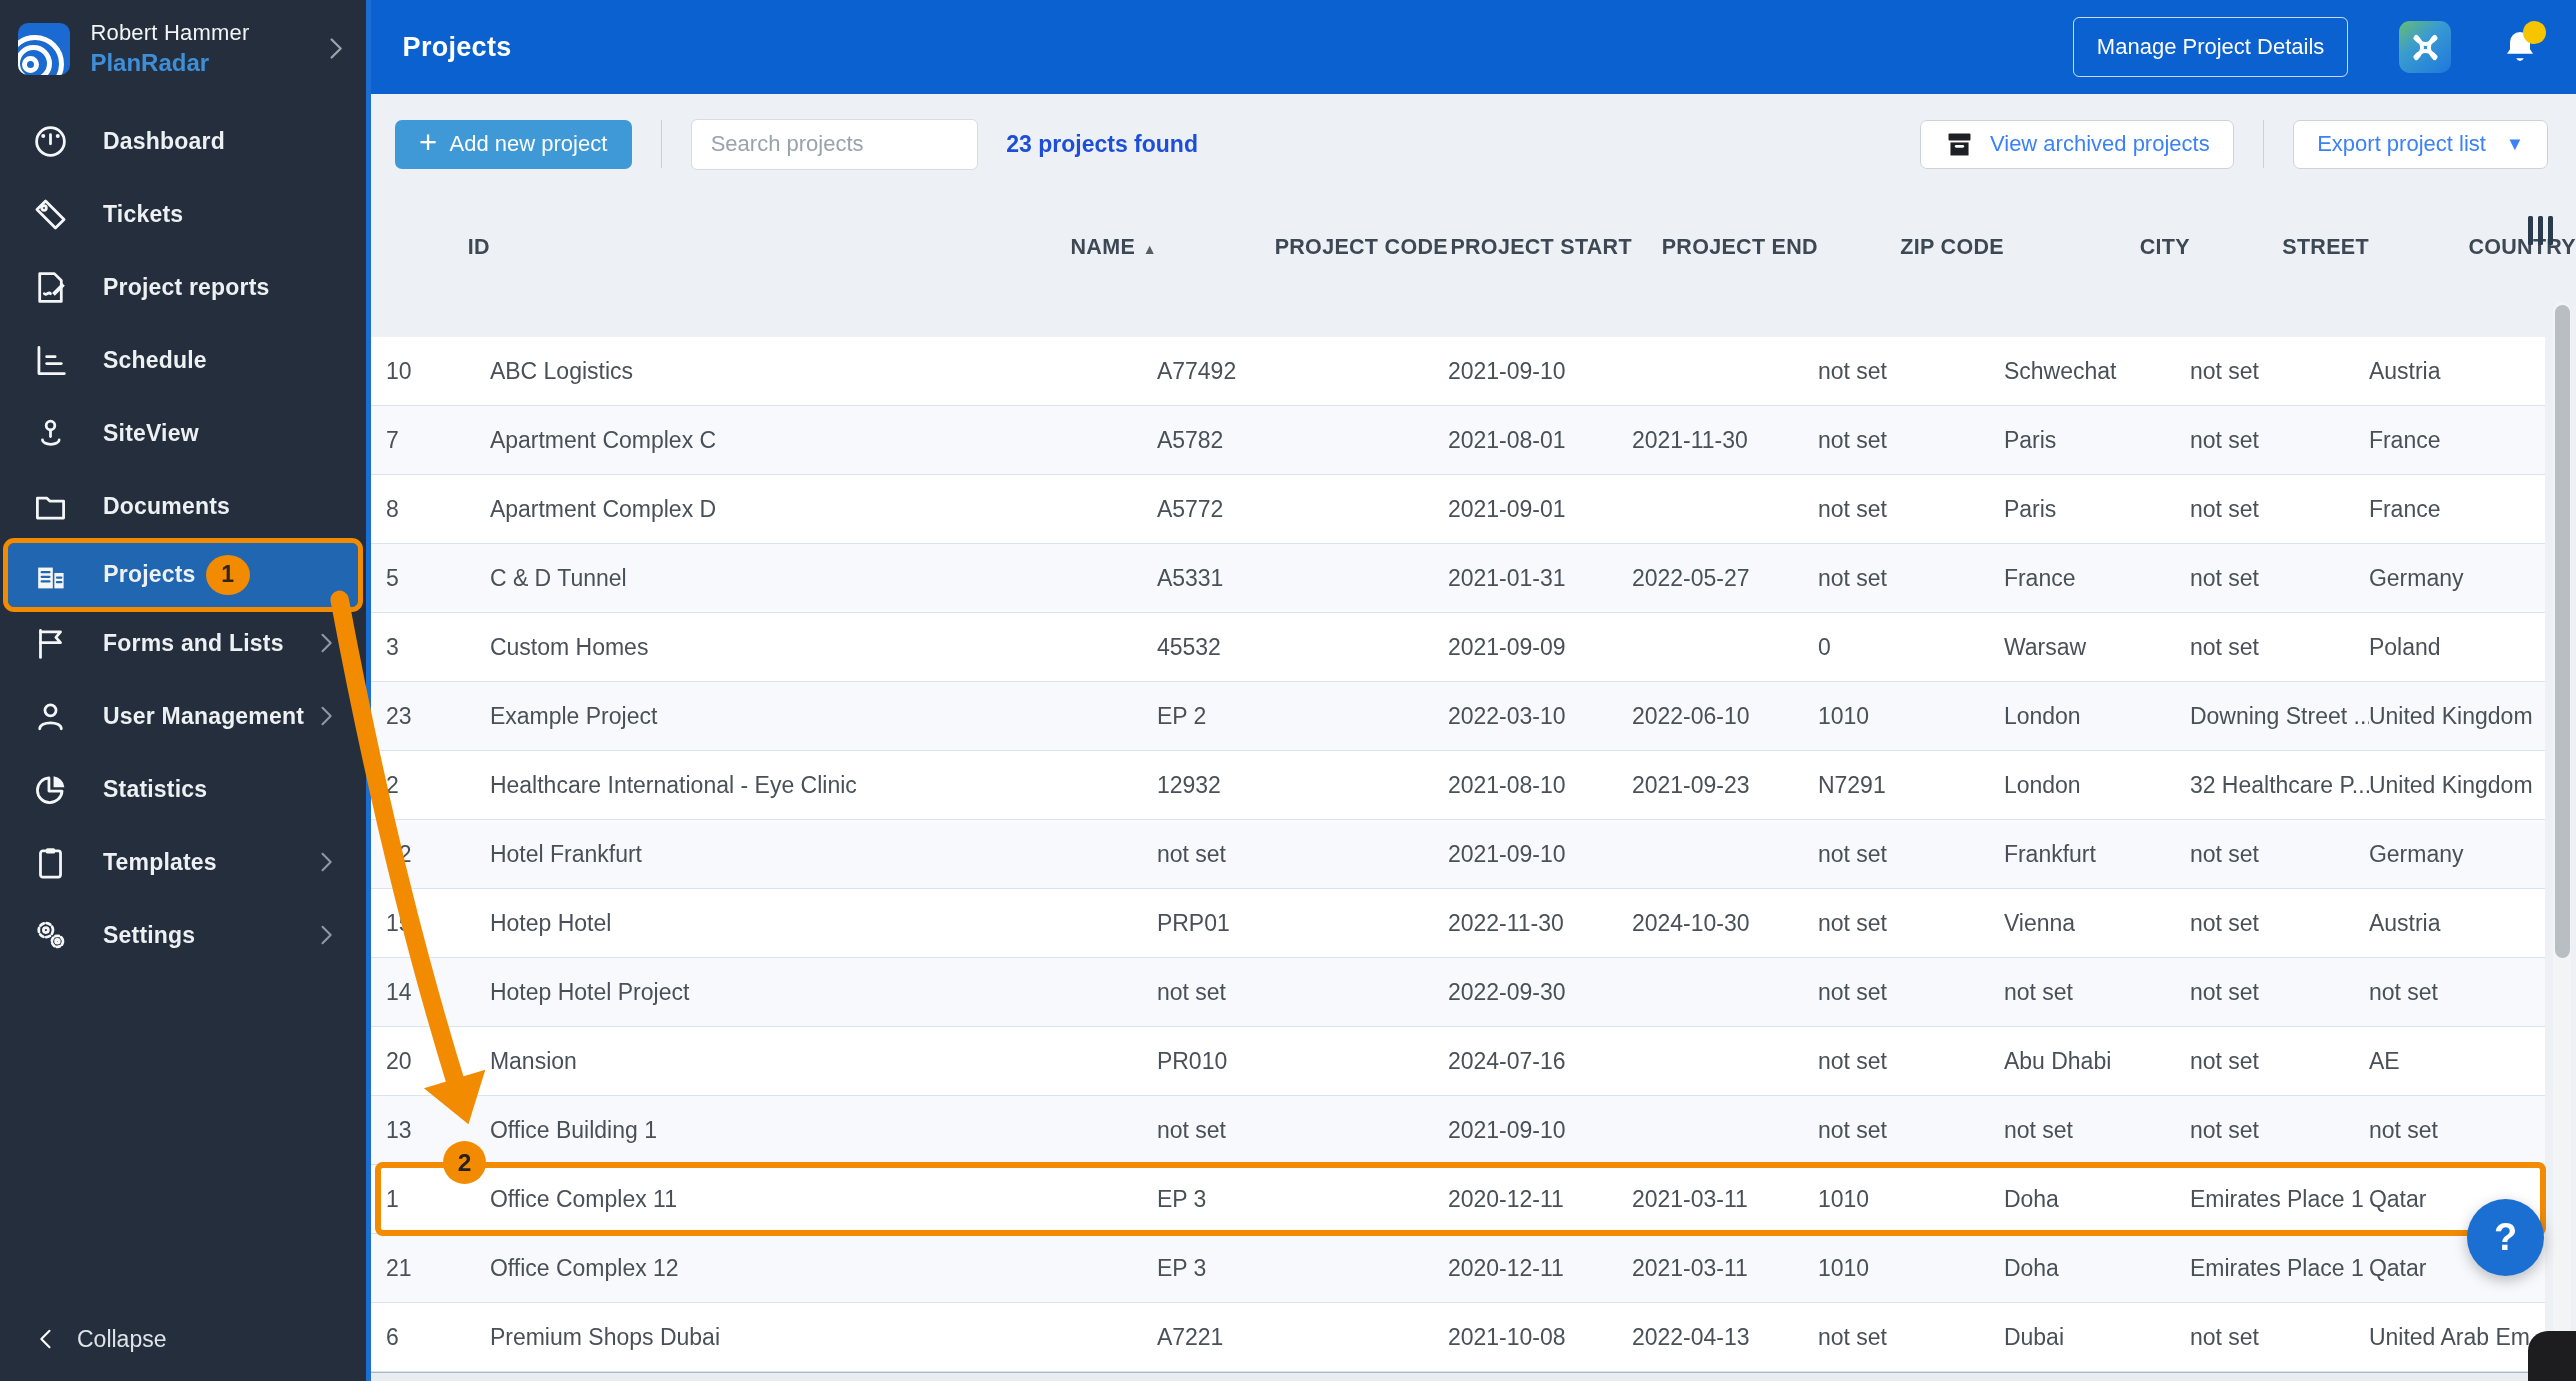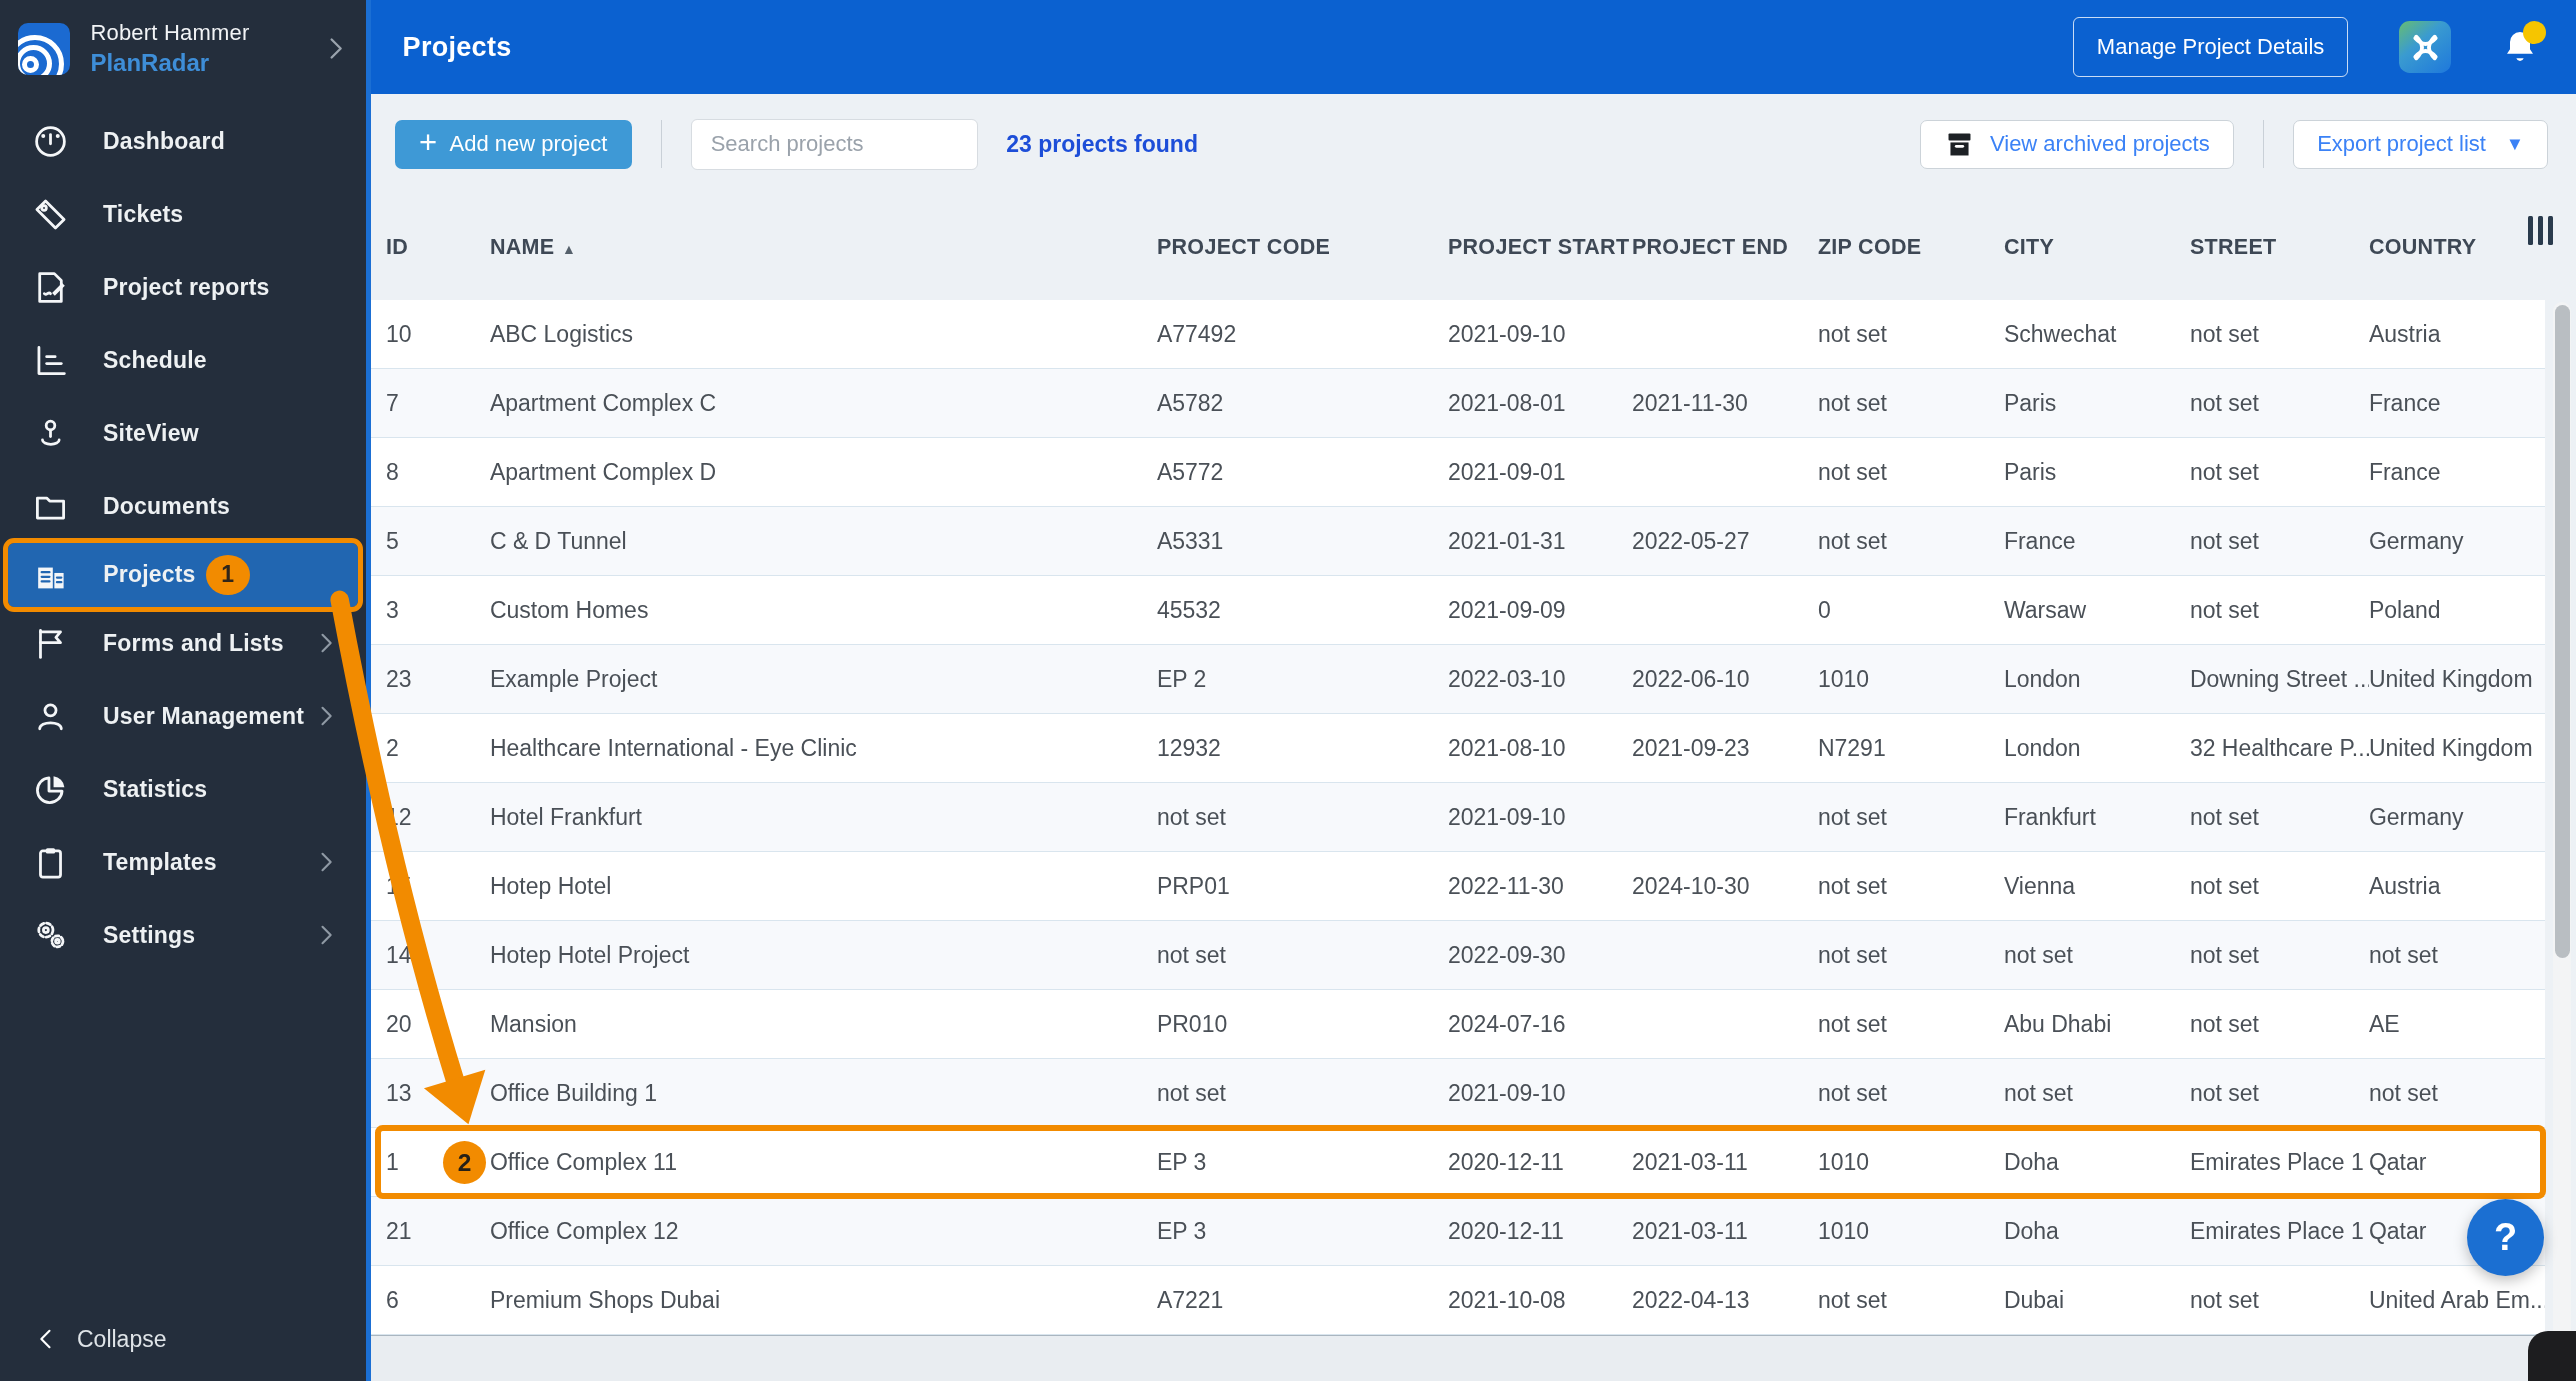--- a/index.html
+++ b/index.html
@@ -65,27 +65,27 @@
     font-size:22px; color:#333; padding:0 18.4px; outline:none; font-family:"Liberation Sans",sans-serif; }
   .search-input::placeholder { color:#9aa2ab; }
   .results-text { font-size:23px; font-weight:600; color:#1d4ed8; margin-left:28px; }
   .archived-btn, .export-btn { height:49px; background:#fff; border:1.5px solid #ccd3d9; border-radius:7px;
     font-size:22px; color:#3b82f6; display:flex; align-items:center; gap:15.3px; padding:0 23px; cursor:pointer; }
   .archived-btn .aicon { width:31px; height:31px; color:#1d2125; }
   .archived-btn .aicon svg{ width:100%; height:100%; }
   .caret { font-size:18.4px; margin-left:4.6px; }
 
   .thead { height:106px; display:grid; align-items:center; padding:0 0 0 15.3px; position:relative;
-    grid-template-columns:104px 667px 291px 184px 186px 186px 186px 179px minmax(0,1fr); }
+    grid-template-columns:104px 667px 291px 184px 186px 186px 186px 179px minmax(0,1fr);text-align:right; }
   .th { font-size:21.5px; font-weight:700; color:#3e4855; letter-spacing:0.3px; cursor:pointer; white-space:nowrap; }
   .sort-asc { font-size:14px; color:#55606b; margin-left:7.7px; }
   .col-settings { position:absolute; right:23px; top:21.5px; display:flex; gap:4.6px; cursor:pointer; }
   .col-settings b { width:5.4px; height:29px; background:#2a3b4d; border-radius:1.5px; }
 
-  .tbody { position:relative; }
+  .tbody { position:relative;margin-top:37px; }
   .trow { height:69px; display:grid; align-items:center; padding-left:15.3px; background:#fff; position:relative; cursor:pointer;
     grid-template-columns:104px 667px 291px 184px 186px 186px 186px 179px minmax(0,1fr);
     border-bottom:1.5px solid #d9e5ee; width:2174px; }
   .trow:nth-child(even){ background:#f7f9fc; }
   .td { font-size:23px; color:#4a5057; white-space:nowrap; overflow:hidden; }
   .trow.hl { z-index:5; }
   .trow.hl::after { content:""; position:absolute; inset:-3.1px -1.5px -3.1px 4.6px; border:6.1px solid #f28b00;
     border-radius:7.7px; pointer-events:none; }
   .tfoot { flex:1; background:#e9edf1; border-top:1.5px solid #aab6c0; }
 

